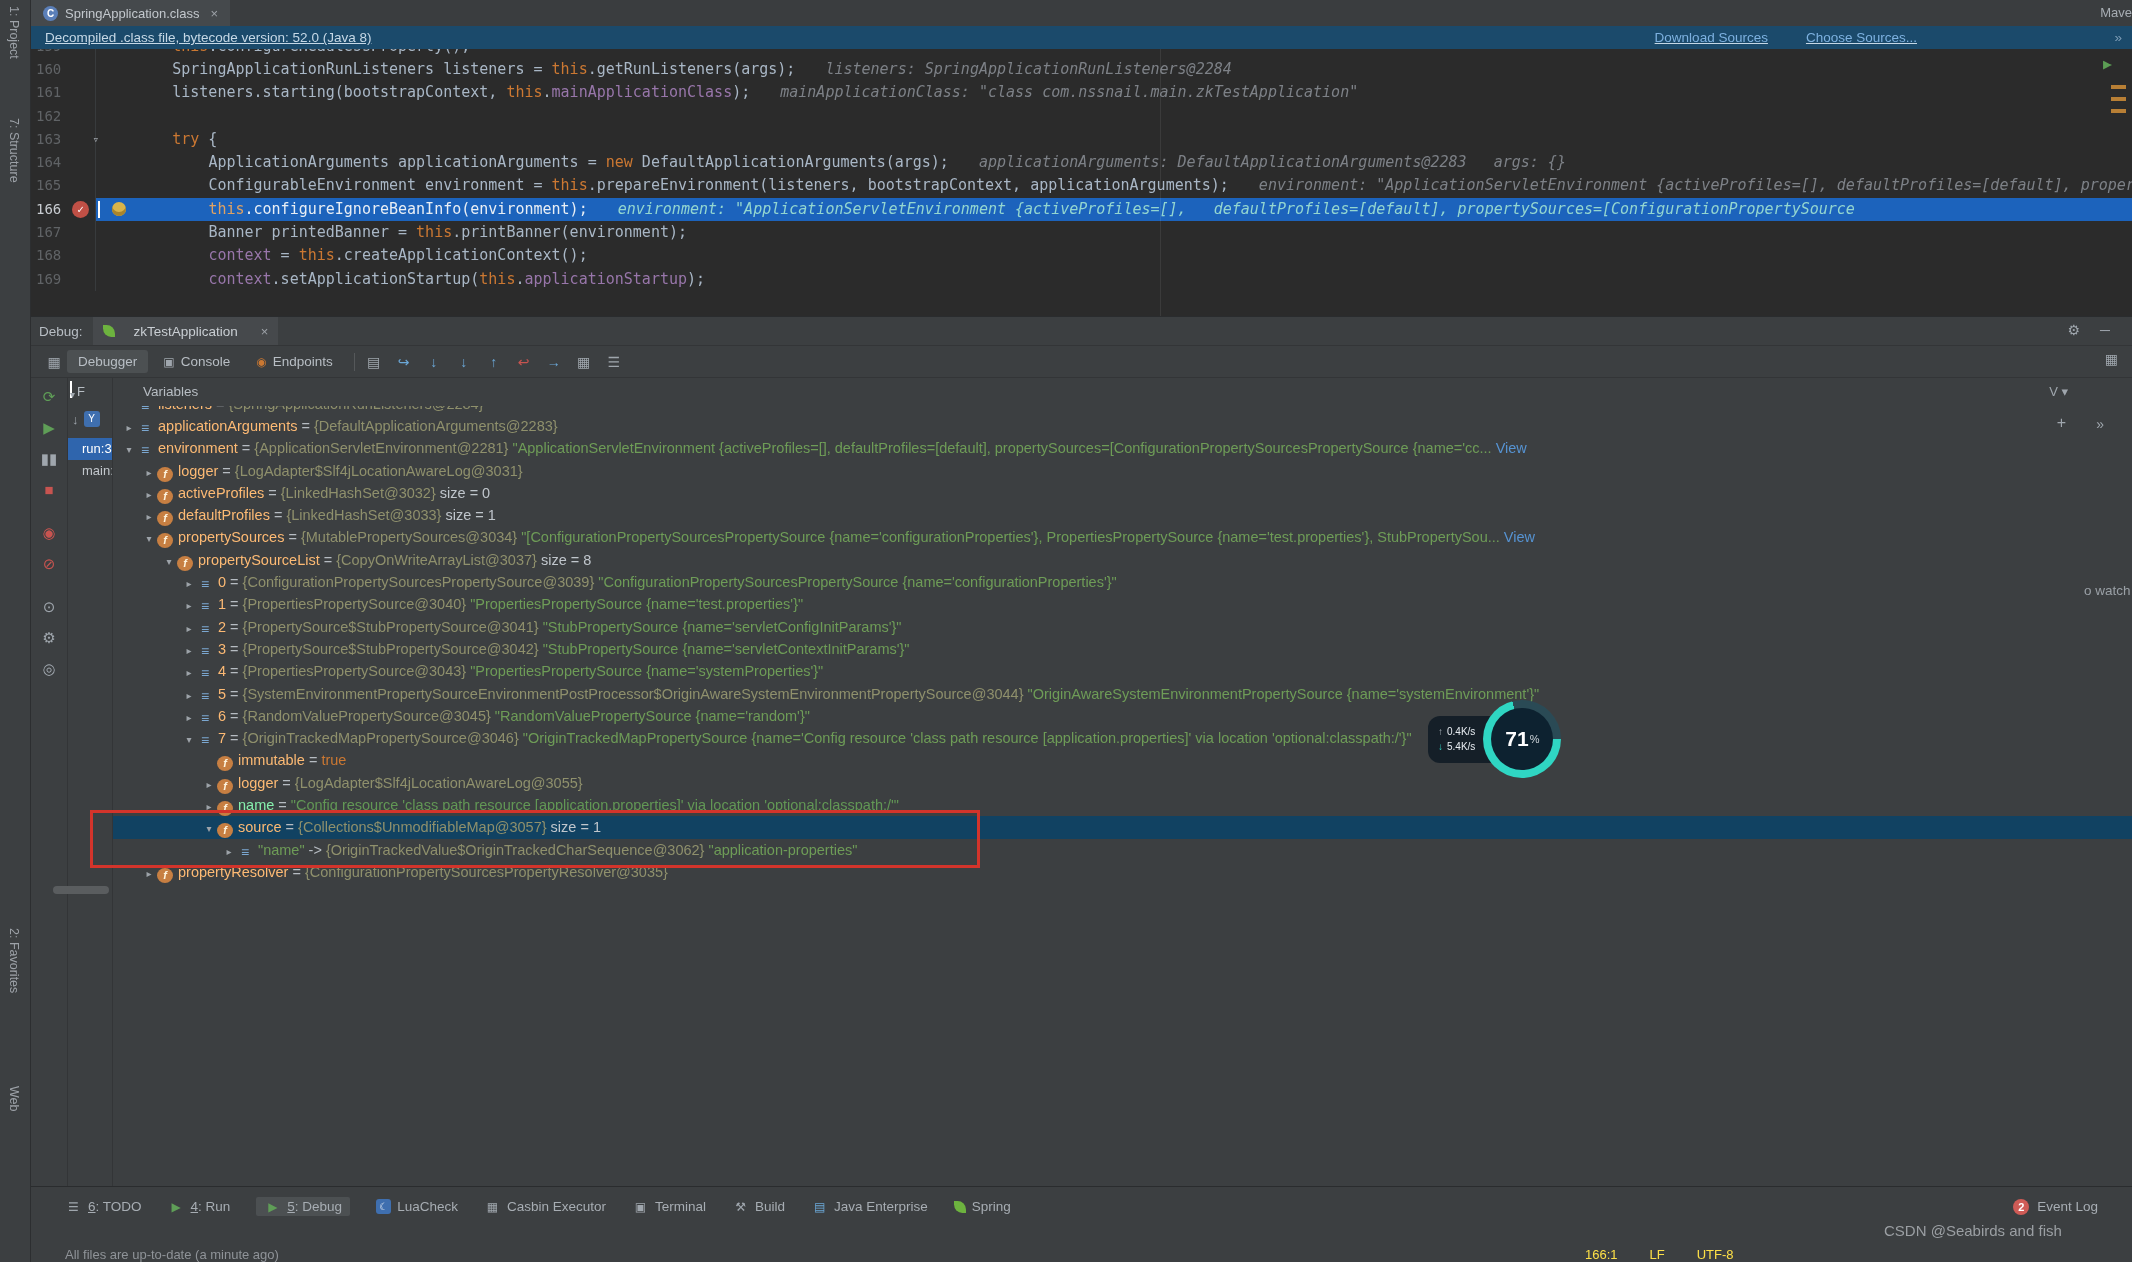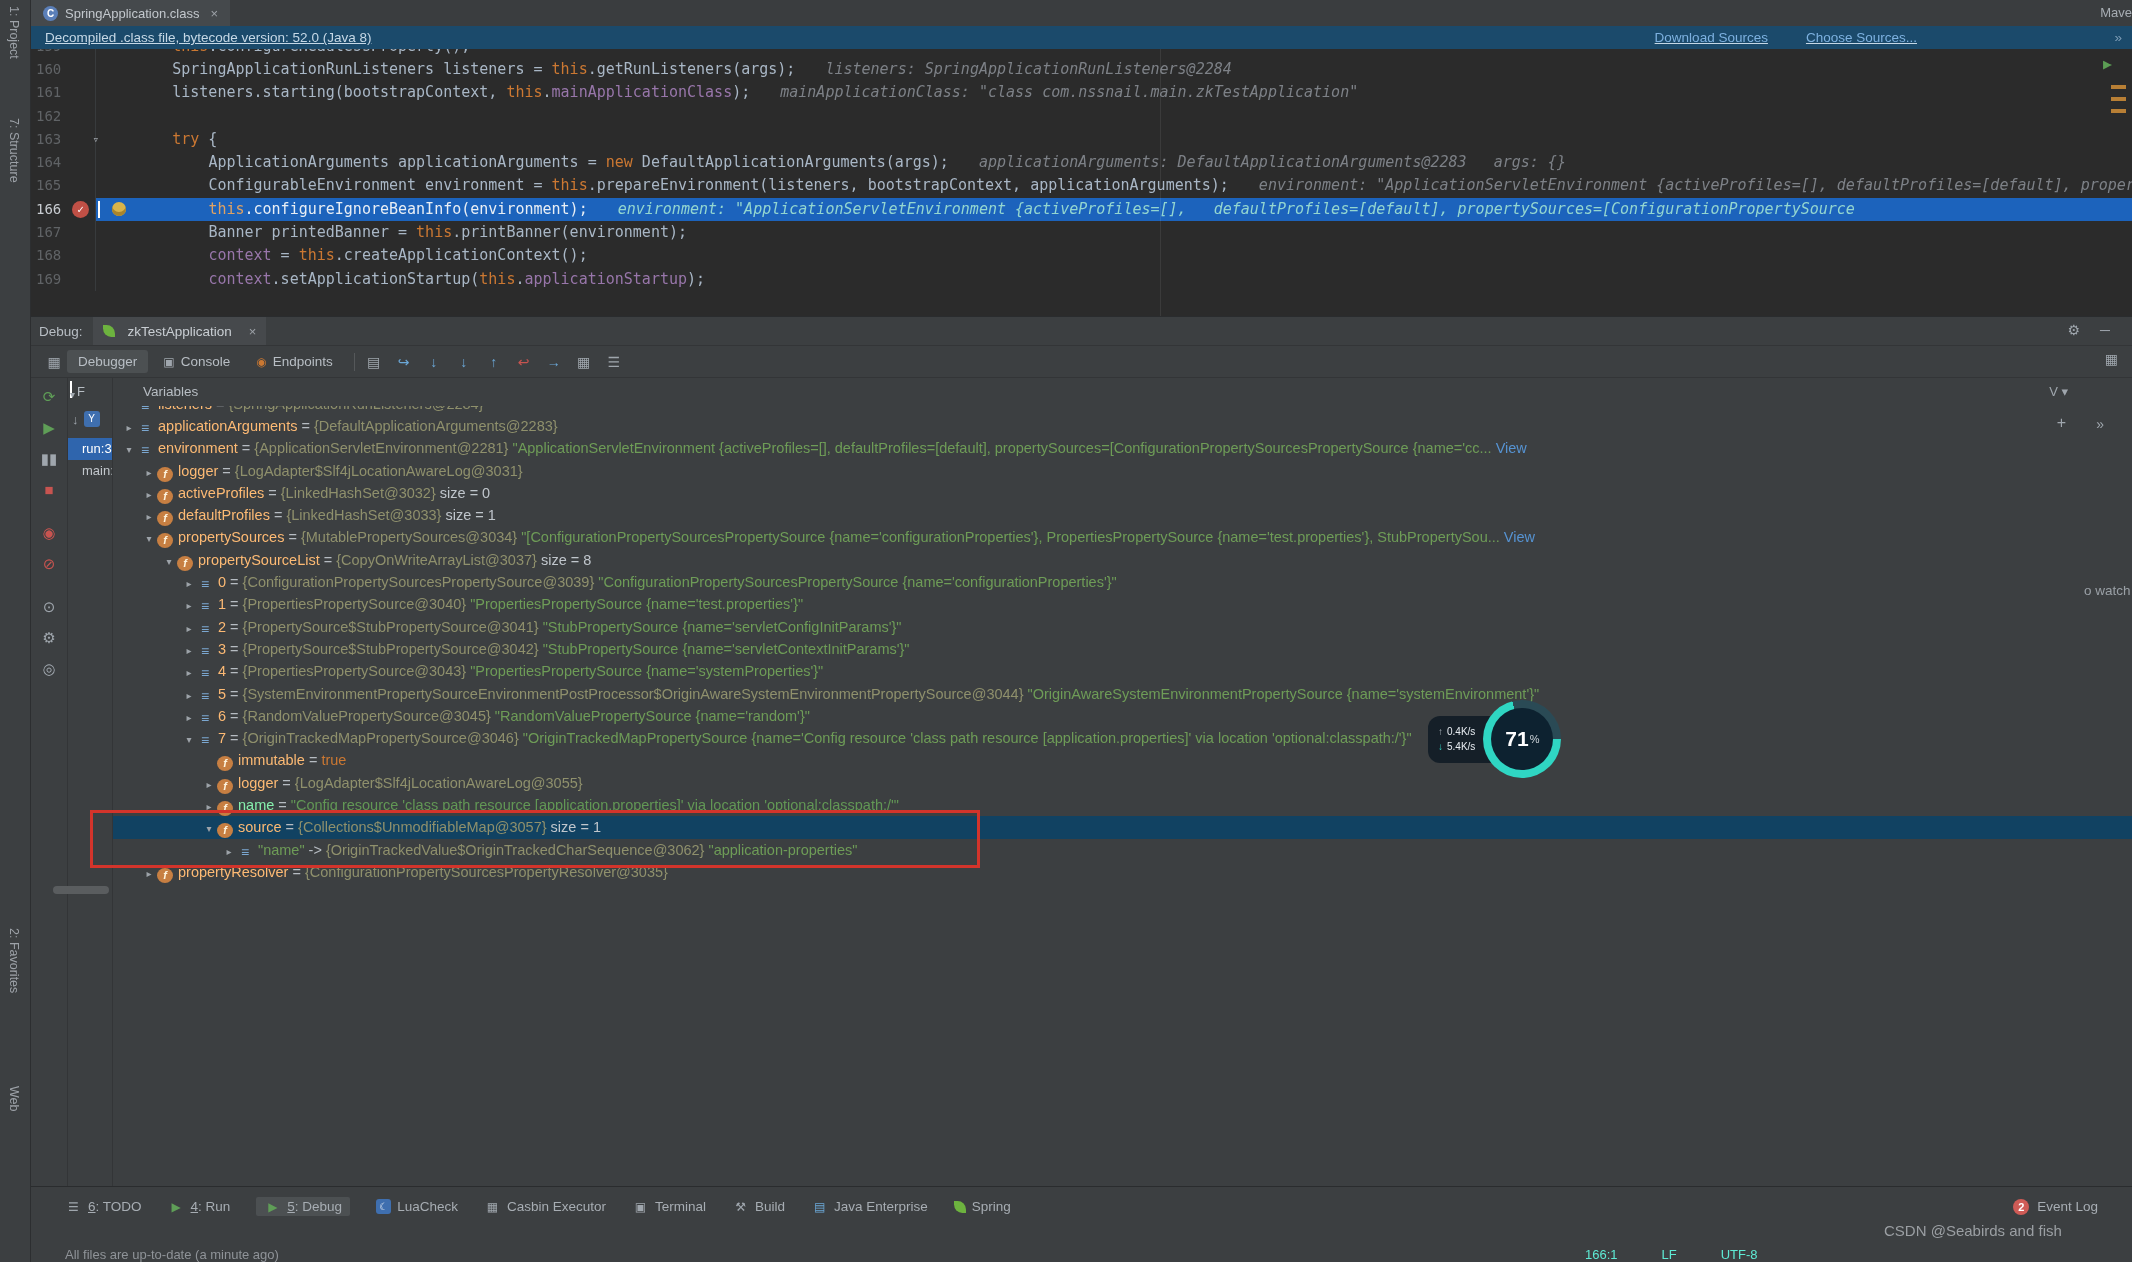--- a/index.html
+++ b/index.html
@@ -41,21 +41,21 @@
   .hint{color:#7d8187;font-style:italic;margin-left:30px;}
   .hint-hl{color:#93d6d0;}
   .caret{position:absolute;left:2px;top:3px;width:2px;height:17px;background:#ffffff;z-index:3;}
   .bulb-icon{position:absolute;left:16px;top:4px;width:14px;height:14px;border-radius:50%;background:#d9b44a;box-shadow:inset 0 -4px 0 #a8842c;z-index:3;}
   #margin-guide{position:absolute;left:1129px;top:0;bottom:0;width:1px;background:rgba(255,255,255,0.08);z-index:4;}
   #editor-run-btn{position:absolute;right:20px;top:6px;color:#5c9e54;font-size:15px;z-index:5;}
   .stripe-mark{position:absolute;right:6px;width:15px;height:4px;background:#b87f35;z-index:5;}
   
   #debug{position:absolute;left:0;top:316px;right:0;height:870px;background:#3c3f41;border-top:1px solid #2a2c2e;}
   .dbg-header{height:28px;display:flex;align-items:center;padding-left:8px;font-size:13.5px;color:#b8bec4;position:relative;}
-  .dbg-tab{display:flex;align-items:center;gap:13px;background:#46494c;height:28px;padding:0 10px;margin-left:10px;color:#c9ced3;justify-content:space-between;}
+  .dbg-tab{display:flex;align-items:center;gap:19px;background:#46494c;height:28px;padding:0 10px;margin-left:10px;color:#c9ced3;justify-content:space-between;}
   .leaf-ic{display:inline-block;width:12px;height:12px;background:#6db33f;border-radius:0 70% 0 70%;}
   .hdr-ic{position:absolute;top:5px;color:#9fa6ad;font-size:14px;}
   #dbg-gear{right:52px;} #dbg-min{right:22px;}
   .dbg-toolbar{height:31px;border-top:1px solid #333537;border-bottom:1px solid #333537;display:flex;align-items:center;padding-left:10px;font-size:13.5px;}
   #tb-lead{color:#9fa6ad;width:26px;text-align:center;font-size:14px;}
   #view-tabs{display:flex;align-items:center;gap:4px;}
   .vtab{display:flex;align-items:center;gap:6px;padding:4px 11px;color:#b8bec4;border-radius:3px;}
   .vtab.active{background:#4c5052;}
   .vtab-ic{font-size:12px;color:#9fa6ad;}
   .vtab-ic.orange{color:#cb7832;}
@@ -114,21 +114,21 @@
   .st-item.active-item{background:#4c5052;padding:2px 8px;border-radius:2px;}
   .st-ic{width:17px;text-align:center;display:inline-block;margin-right:6px;font-size:12px;color:#9fa6ad;}
   .st-ic.green{color:#5f9e57;}
   .st-ic.blue{color:#6ba8d8;}
   .st-ic.moon{background:#3f6faf;color:#fff;border-radius:3px;width:15px;height:15px;line-height:15px;font-size:10px;}
   .st-ic.leaf{background:#6db33f;border-radius:0 70% 0 70%;width:12px;height:12px;}
   .mnemonic{text-decoration:underline;}
   #event-log{margin-left:auto;margin-right:34px;display:flex;align-items:center;gap:8px;color:#a7adb3;}
   .badge{display:inline-block;min-width:16px;height:16px;border-radius:50%;background:#cf5b56;color:#fff;font-size:11px;line-height:16px;text-align:center;font-weight:bold;}
   #files-note{position:absolute;left:34px;top:60px;color:#8f9398;font-size:13px;}
-  #pos-group{position:absolute;left:1554px;top:60px;display:flex;gap:44px;color:#5eead4;font-size:13px;}
+  #pos-group{position:absolute;left:1554px;top:60px;display:flex;gap:32px;color:#fde047;font-size:13px;}
   
   #annotation-box{position:absolute;left:90px;top:810px;width:884px;height:52px;border:3px solid #d3342b;z-index:9;pointer-events:none;}
   #watermark{position:absolute;left:1884px;top:1222px;font-size:15px;color:#9b9fa3;z-index:15;}
   #net-overlay{position:absolute;left:1428px;top:700px;z-index:20;display:flex;align-items:center;}
   .net-pill{background:rgba(14,26,36,0.85);border-radius:12px;padding:8px 28px 8px 10px;margin-right:-20px;}
   .net-row{font-size:10px;color:#e8edf2;line-height:1.55;white-space:nowrap;}
   .net-arrow{font-weight:bold;margin-right:4px;color:#aeb6bd;}
   .net-arrow.down{color:#2fd6c3;}
   .gauge{width:78px;height:78px;border-radius:50%;background:conic-gradient(from 90deg,#2fd6c3 0% 71%,#2a4a55 71% 100%);display:flex;align-items:center;justify-content:center;}
   .gauge-inner{width:62px;height:62px;border-radius:50%;background:#0d2230;display:flex;align-items:center;justify-content:center;color:#fff;}

